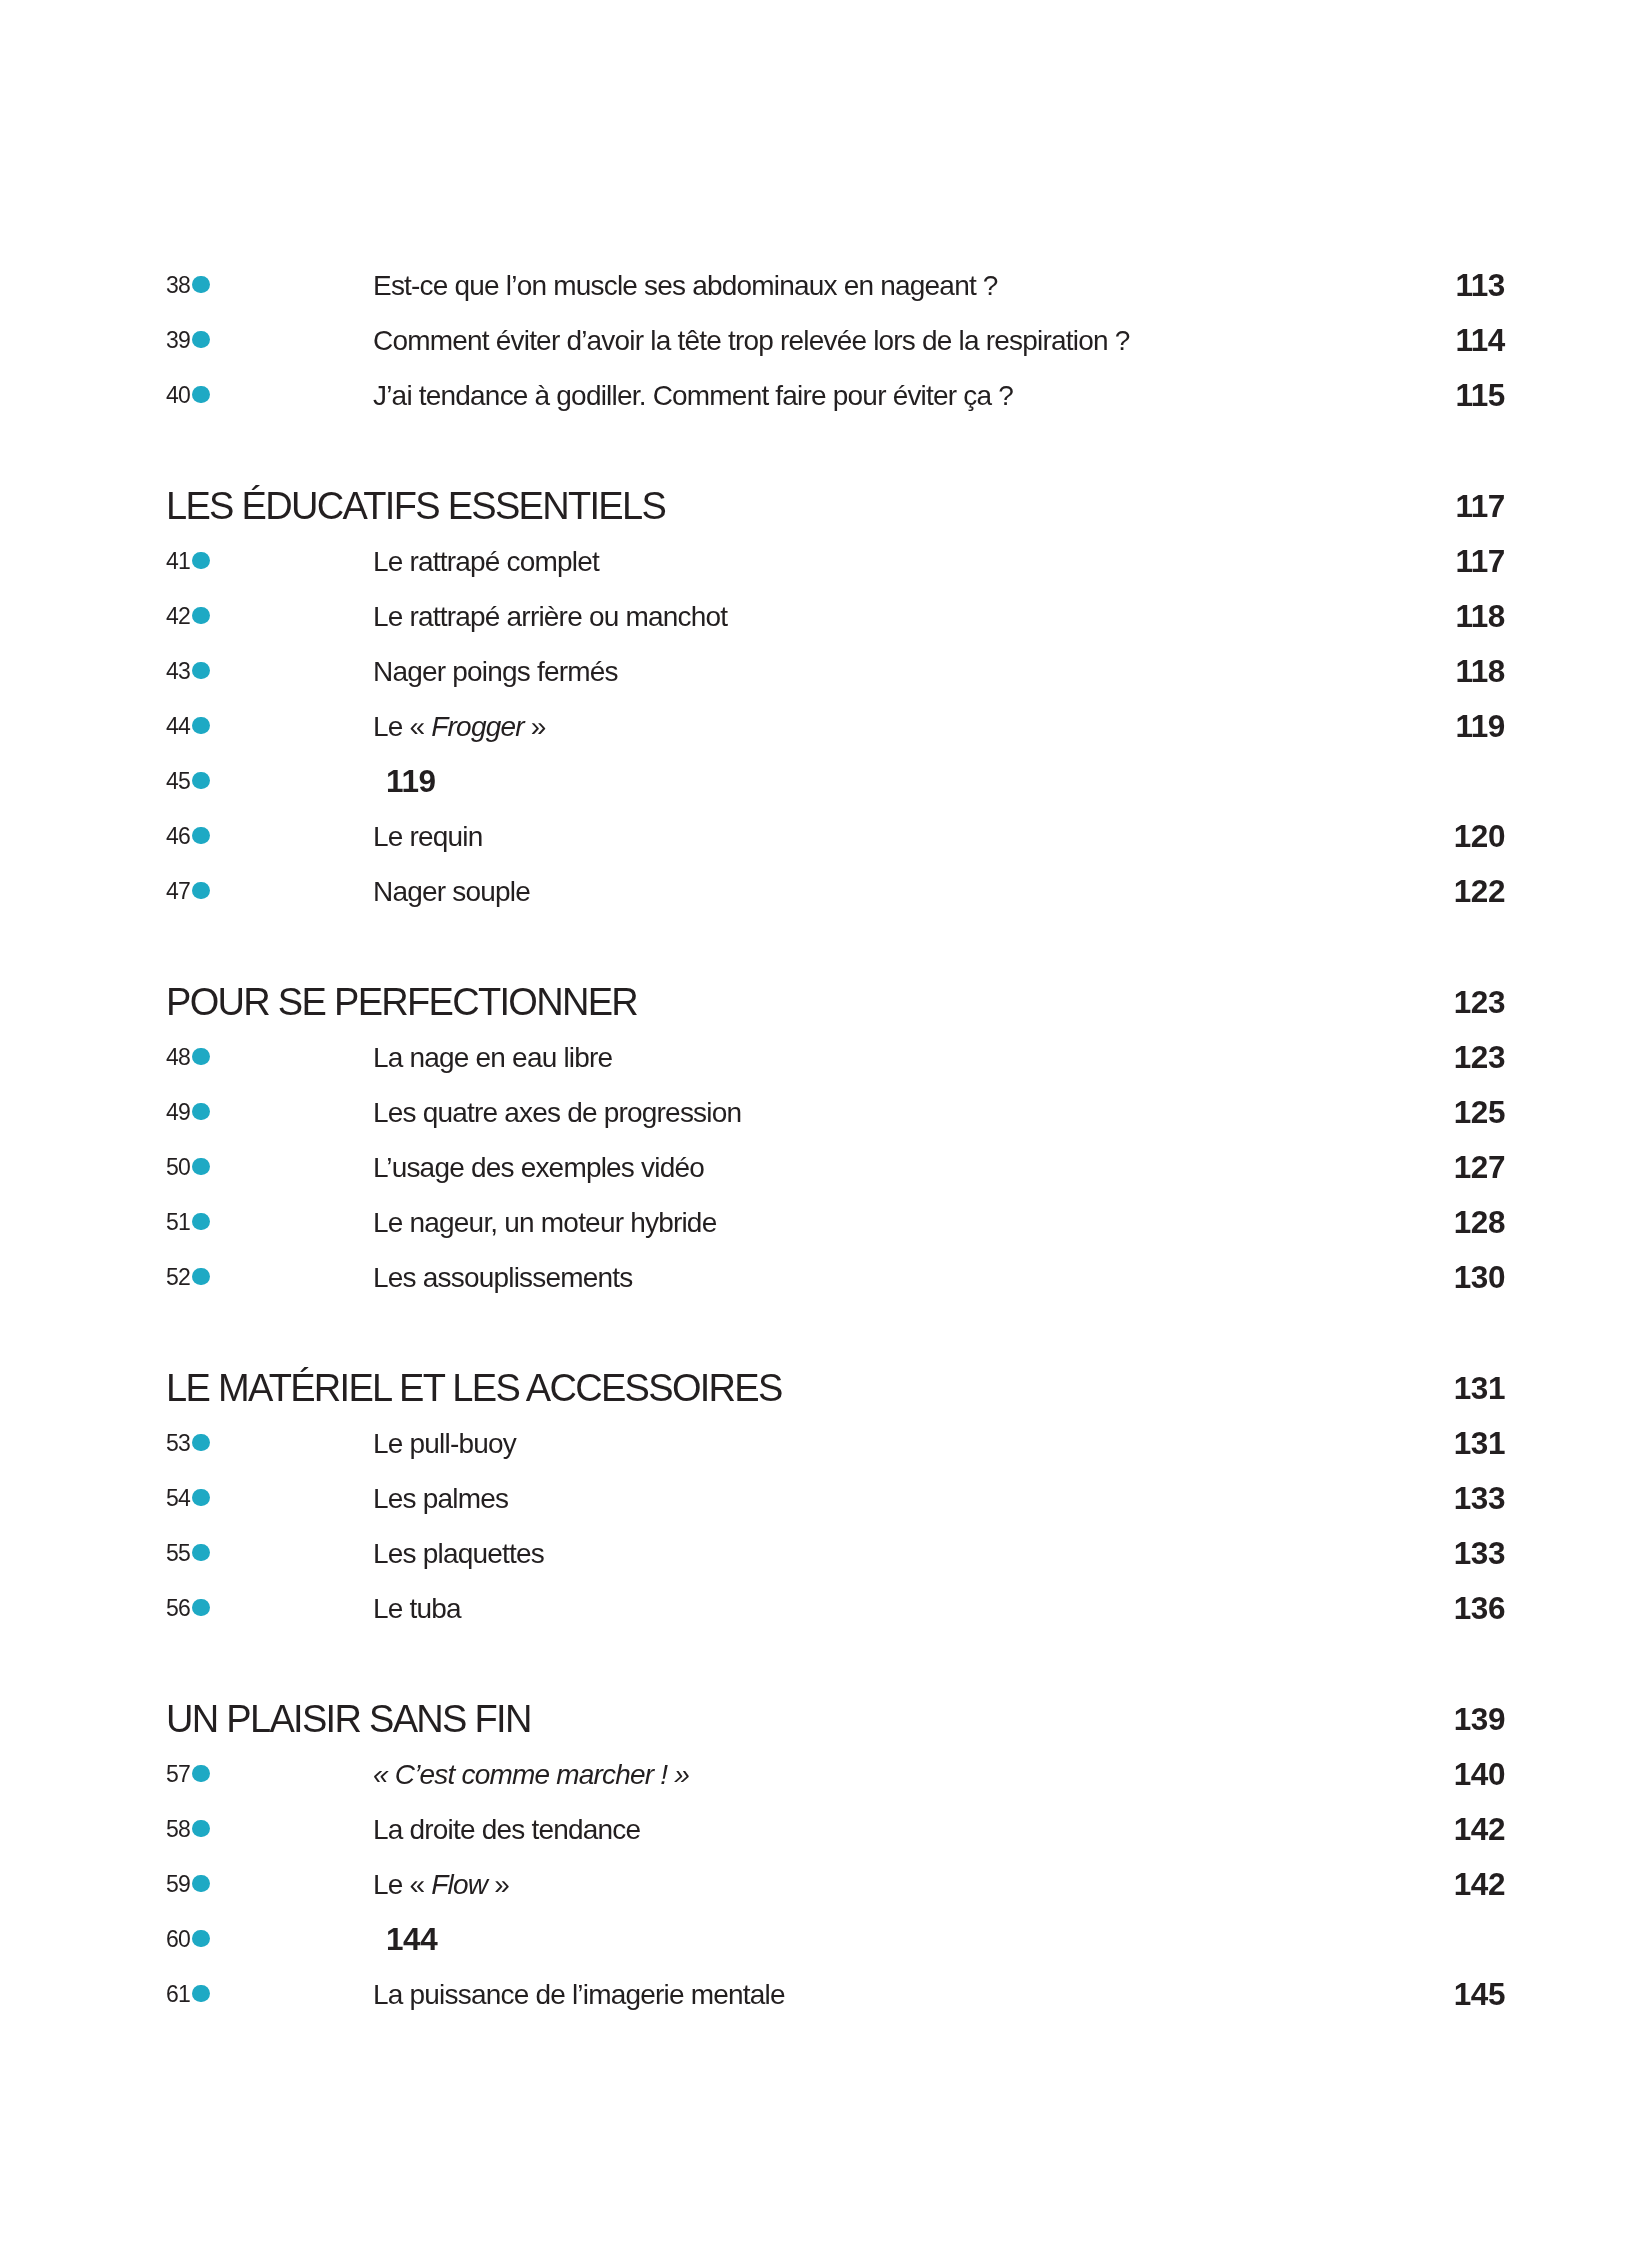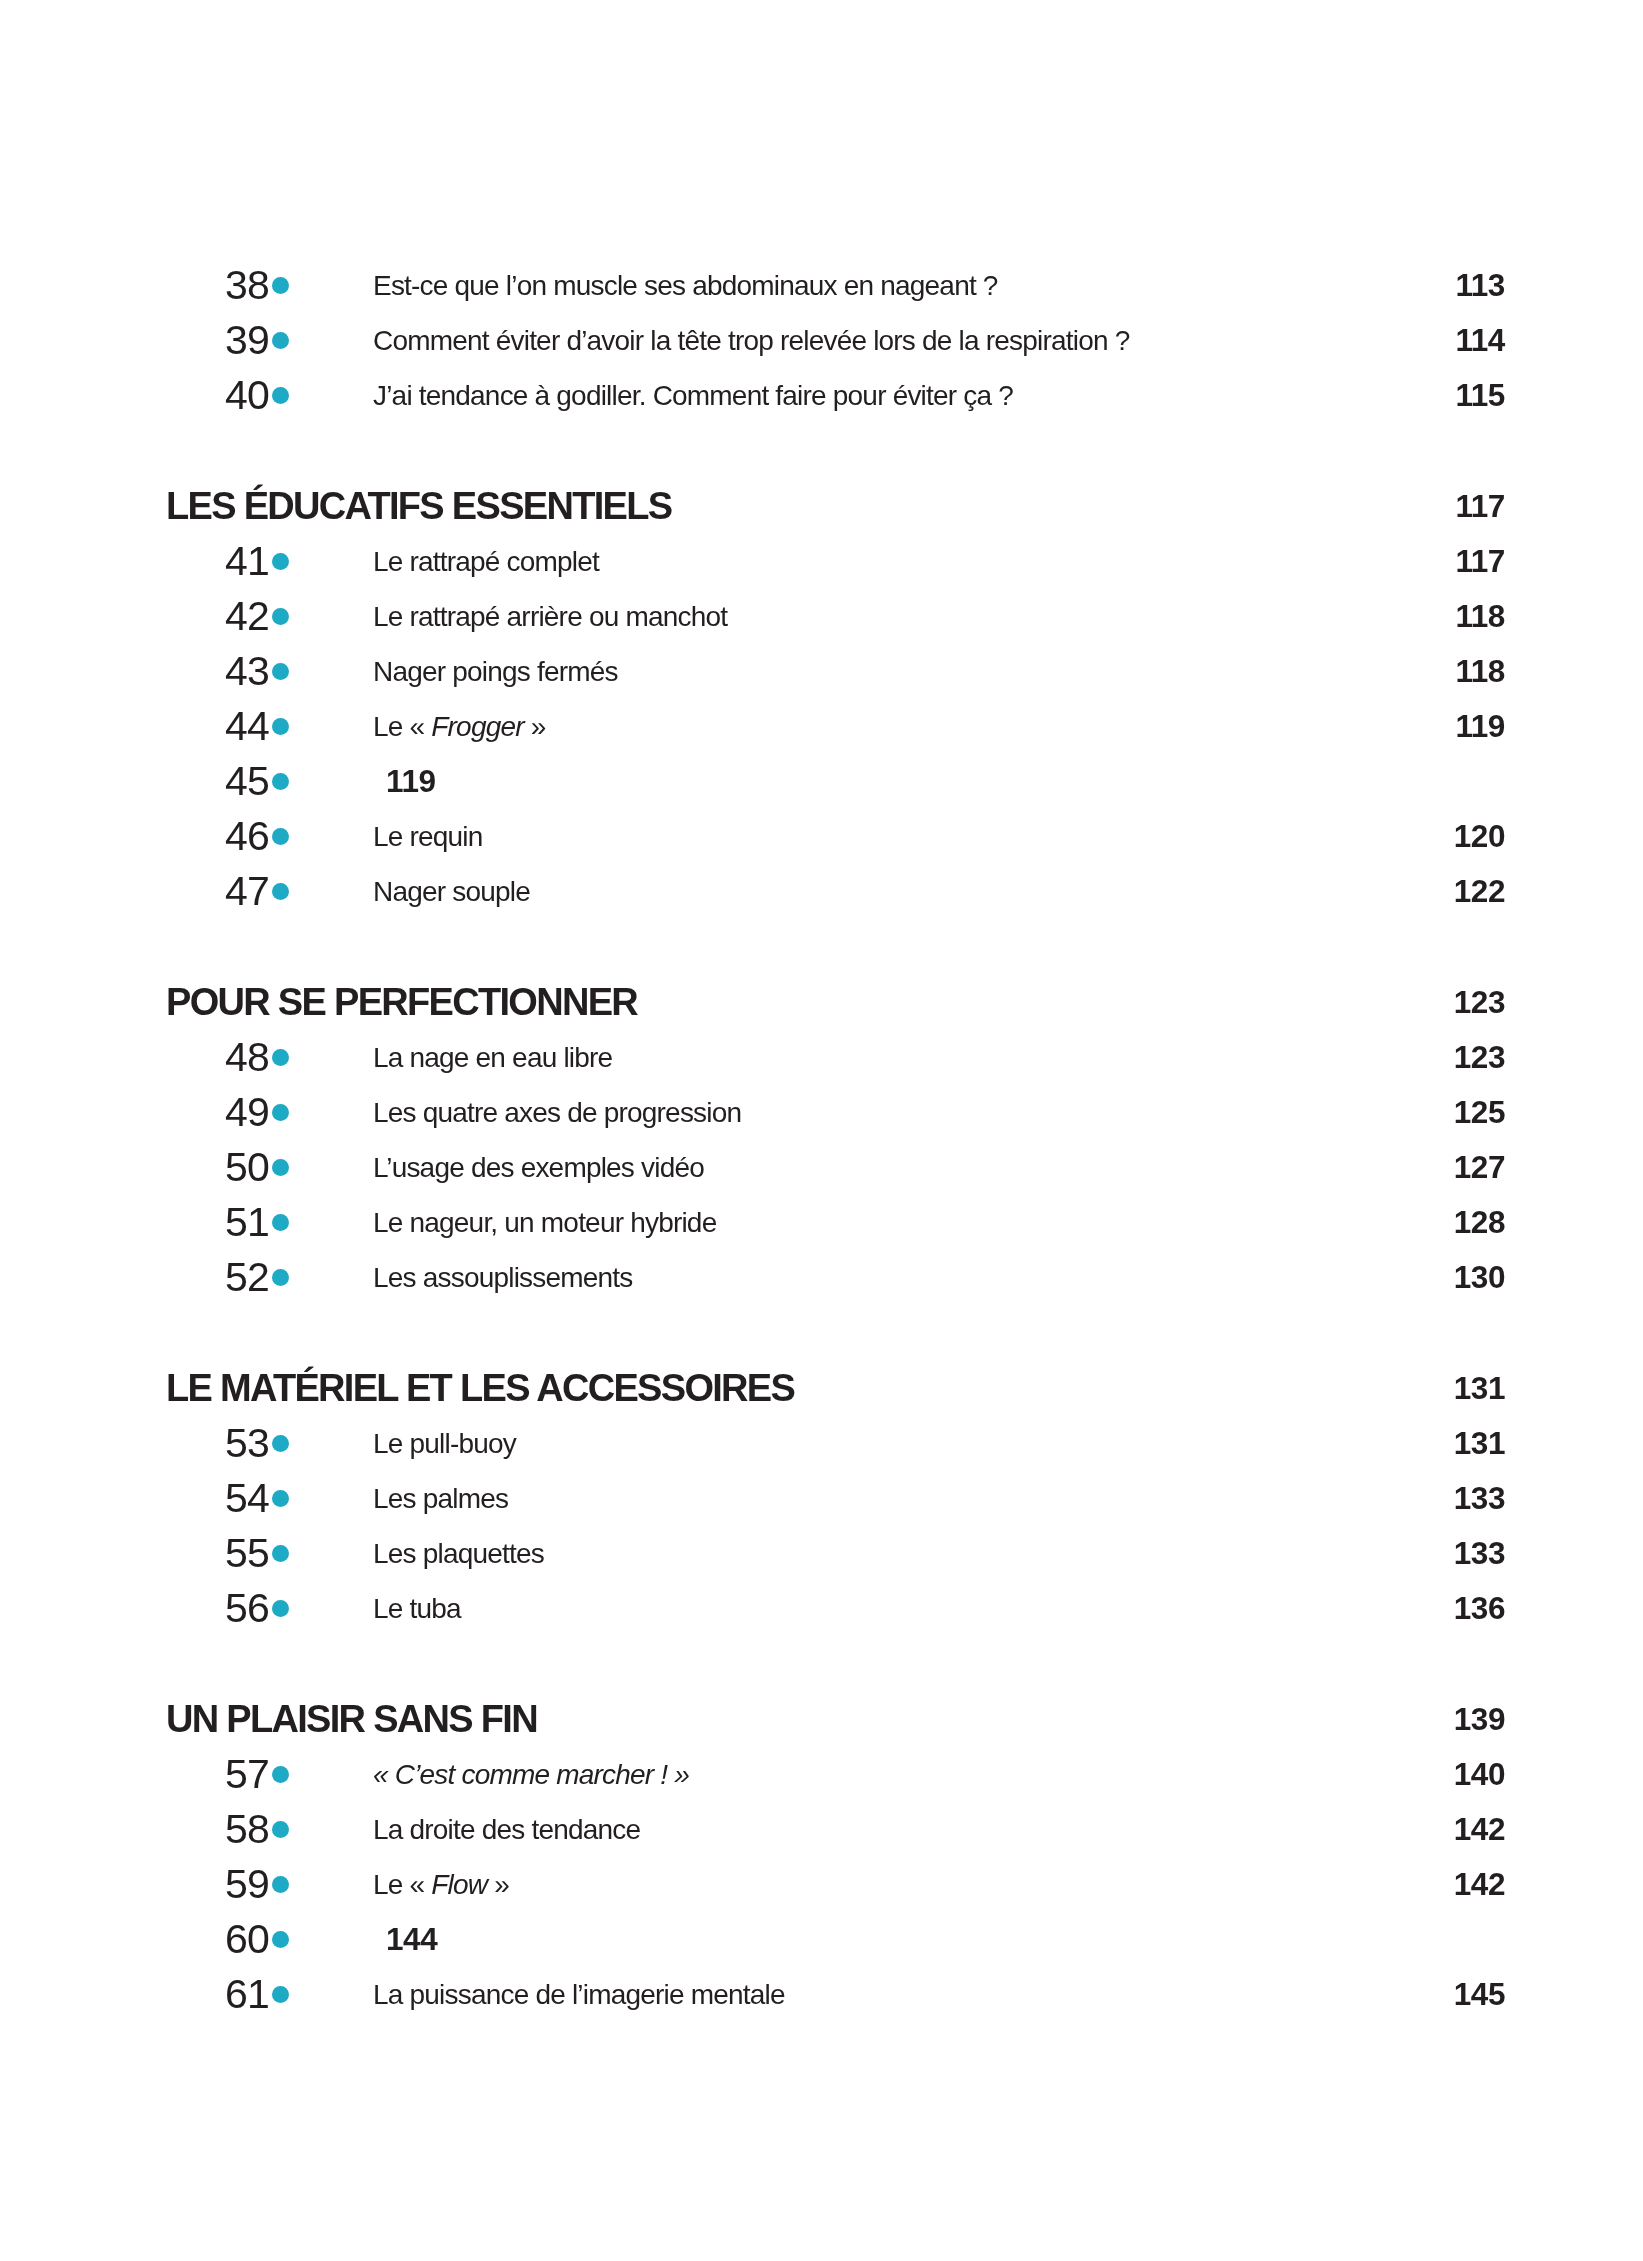--- a/index.html
+++ b/index.html
@@ -24,23 +24,23 @@
   .row {
     display: flex;
     align-items: center;
     height: 55px;
   }
   .row.heading { margin-top: 56px; }
   .numcol {
     width: 207px;
     box-sizing: border-box;
     padding-right: 25px;
-    text-align: center;
-    white-space: nowrap;
-    font-size: 41px;
+    text-align: left;
+    white-space: nowrap;
+    font-size: 23px;
     letter-spacing: -0.8px;
   }
   .bullet {
     display: inline-block;
     width: 17.4px;
     height: 17.4px;
     border-radius: 50%;
     background: var(--accent, #1ea9c4);
     margin-left: 2.5px;
     vertical-align: middle;
@@ -49,21 +49,21 @@
   .title {
     flex: 1;
     font-size: 28px;
     letter-spacing: -0.8px;
     white-space: nowrap;
   }
   .title .it { font-style: italic; }
   .headlabel {
     flex: 1;
     font-size: 38px;
-    font-weight: 700;
+    font-weight: 400;
     letter-spacing: -1.7px;
     white-space: nowrap;
   }
   .pg {
     font-size: 31.5px;
     font-weight: 700;
     text-align: right;
     white-space: nowrap;
     letter-spacing: -0.4px;
     margin-left: 13px;

